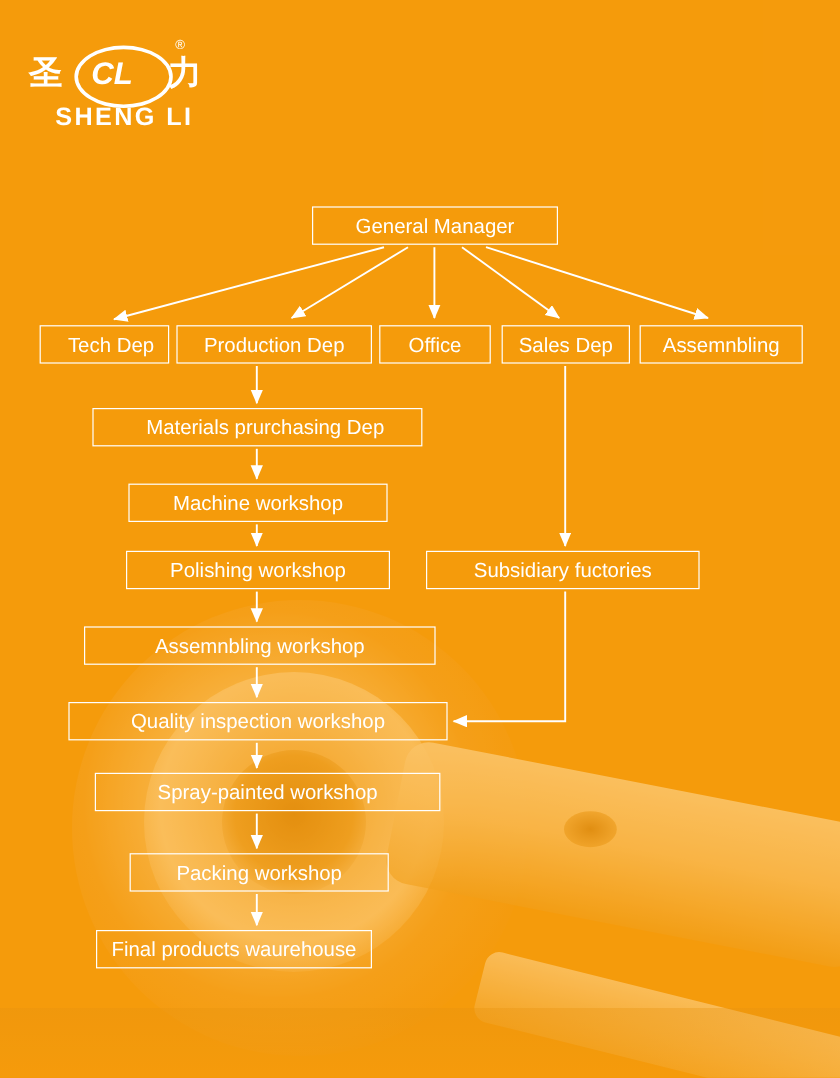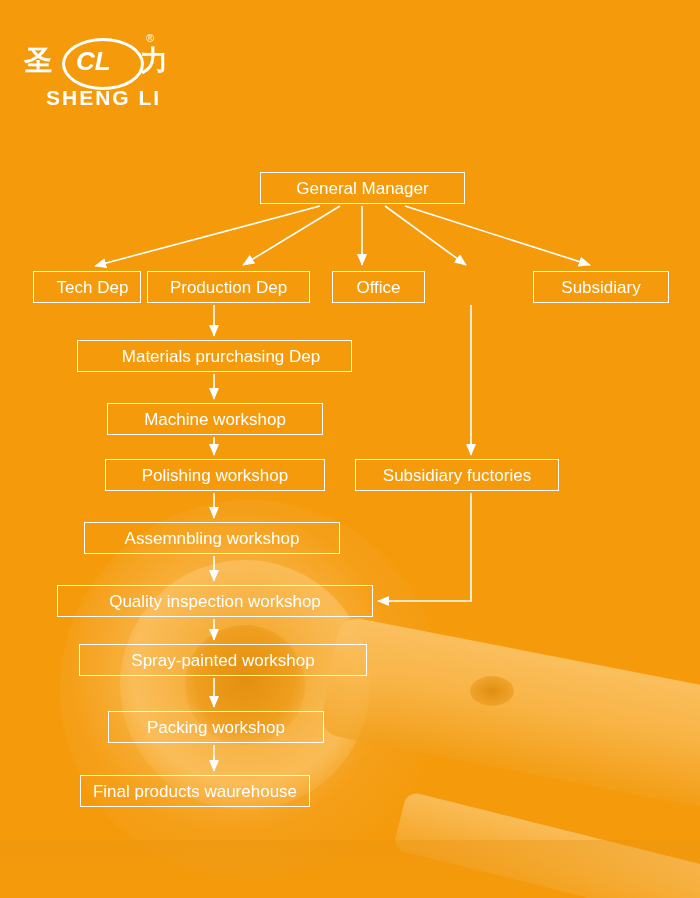--- a/index.html
+++ b/index.html
@@ -271,26 +271,27 @@
         <path d="M471,305 L471,455"></path>
       </g>
       <g stroke="#ffffff" stroke-width="1.6" fill="none">
         <path d="M471,493 L471,601 L378,601" marker-end="url(#arw)"></path>
       </g>
     </svg>
 
     <div class="node" style="left:260px; top:172px; width:205px;text-align:center;">General Manager</div>
     <div class="node" style="left:33px; top:271px; width:108px;padding-left:20px;">Tech Dep</div>
     <div class="node" style="left:147px; top:271px; width:163px;">Production Dep</div>
-    <div class="node" style="left:316px; top:271px; width:93px;margin-left:16px;">Office</div>
-    <div class="node" style="left:533px; top:271px; width:136px;">Subsidiary</div>
+    <div class="node" style="left:316px; top:271px; width:93px;">Office</div>
+    <div class="node" style="left:418px; top:271px; width:107px;">Sales Dep</div>
+    <div class="node" style="left:533px; top:271px; width:136px;">Assemnbling</div>
     <div class="node" style="left:77px; top:340px; width:275px;padding-left:22px;">Materials prurchasing Dep</div>
     <div class="node" style="left:107px; top:403px; width:216px;">Machine workshop</div>
     <div class="node" style="left:105px; top:459px; width:220px;">Polishing workshop</div>
-    <div class="node" style="left:355px; top:459px; width:204px;">Subsidiary fuctories</div>
-    <div class="node" style="left:84px; top:522px; width:256px;">Assemnbling workshop</div>
+    <div class="node" style="left:355px; top:459px; width:228px;">Subsidiary fuctories</div>
+    <div class="node" style="left:70px; top:522px; width:293px;">Assemnbling workshop</div>
     <div class="node" style="left:57px; top:585px; width:316px;">Quality inspection workshop</div>
     <div class="node" style="left:108px; top:711px; width:216px;">Packing workshop</div>
     <div class="node" style="left:79px; top:644px; width:288px;">Spray-painted workshop</div>
     <div class="node" style="left:80px; top:775px; width:230px;">Final products waurehouse</div>
   </div>
 
 </div>
 
 </body></html>

